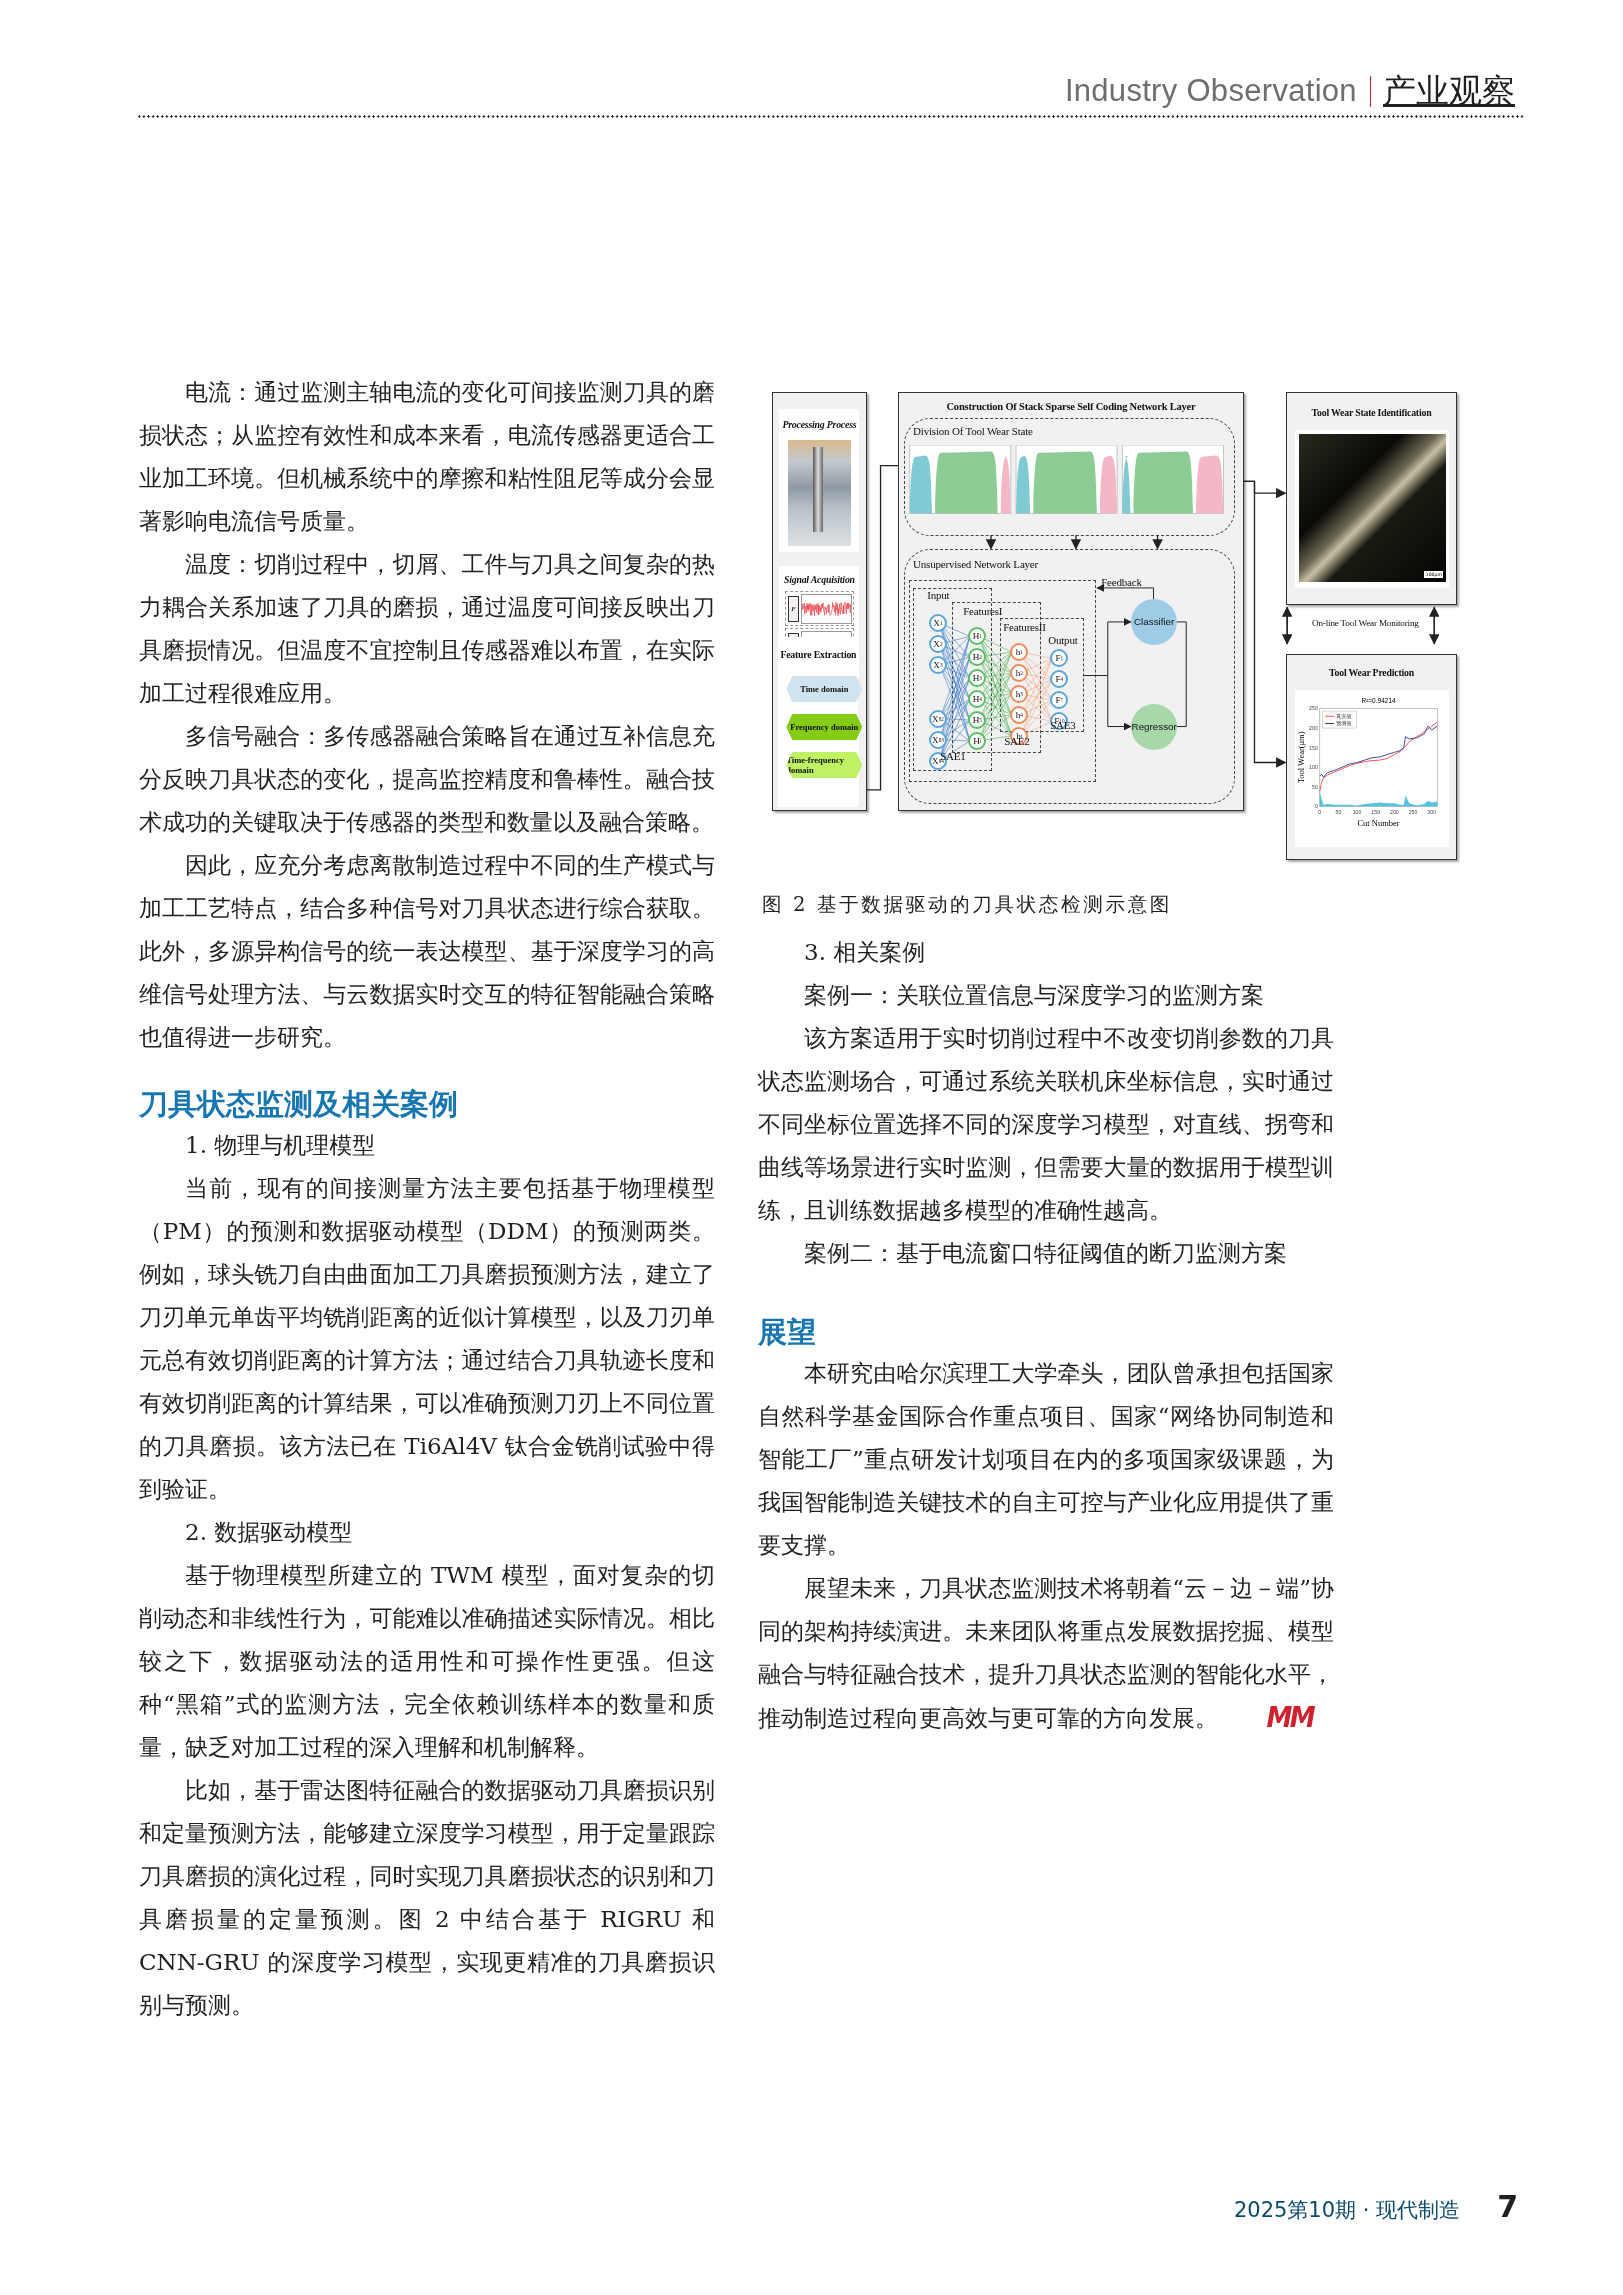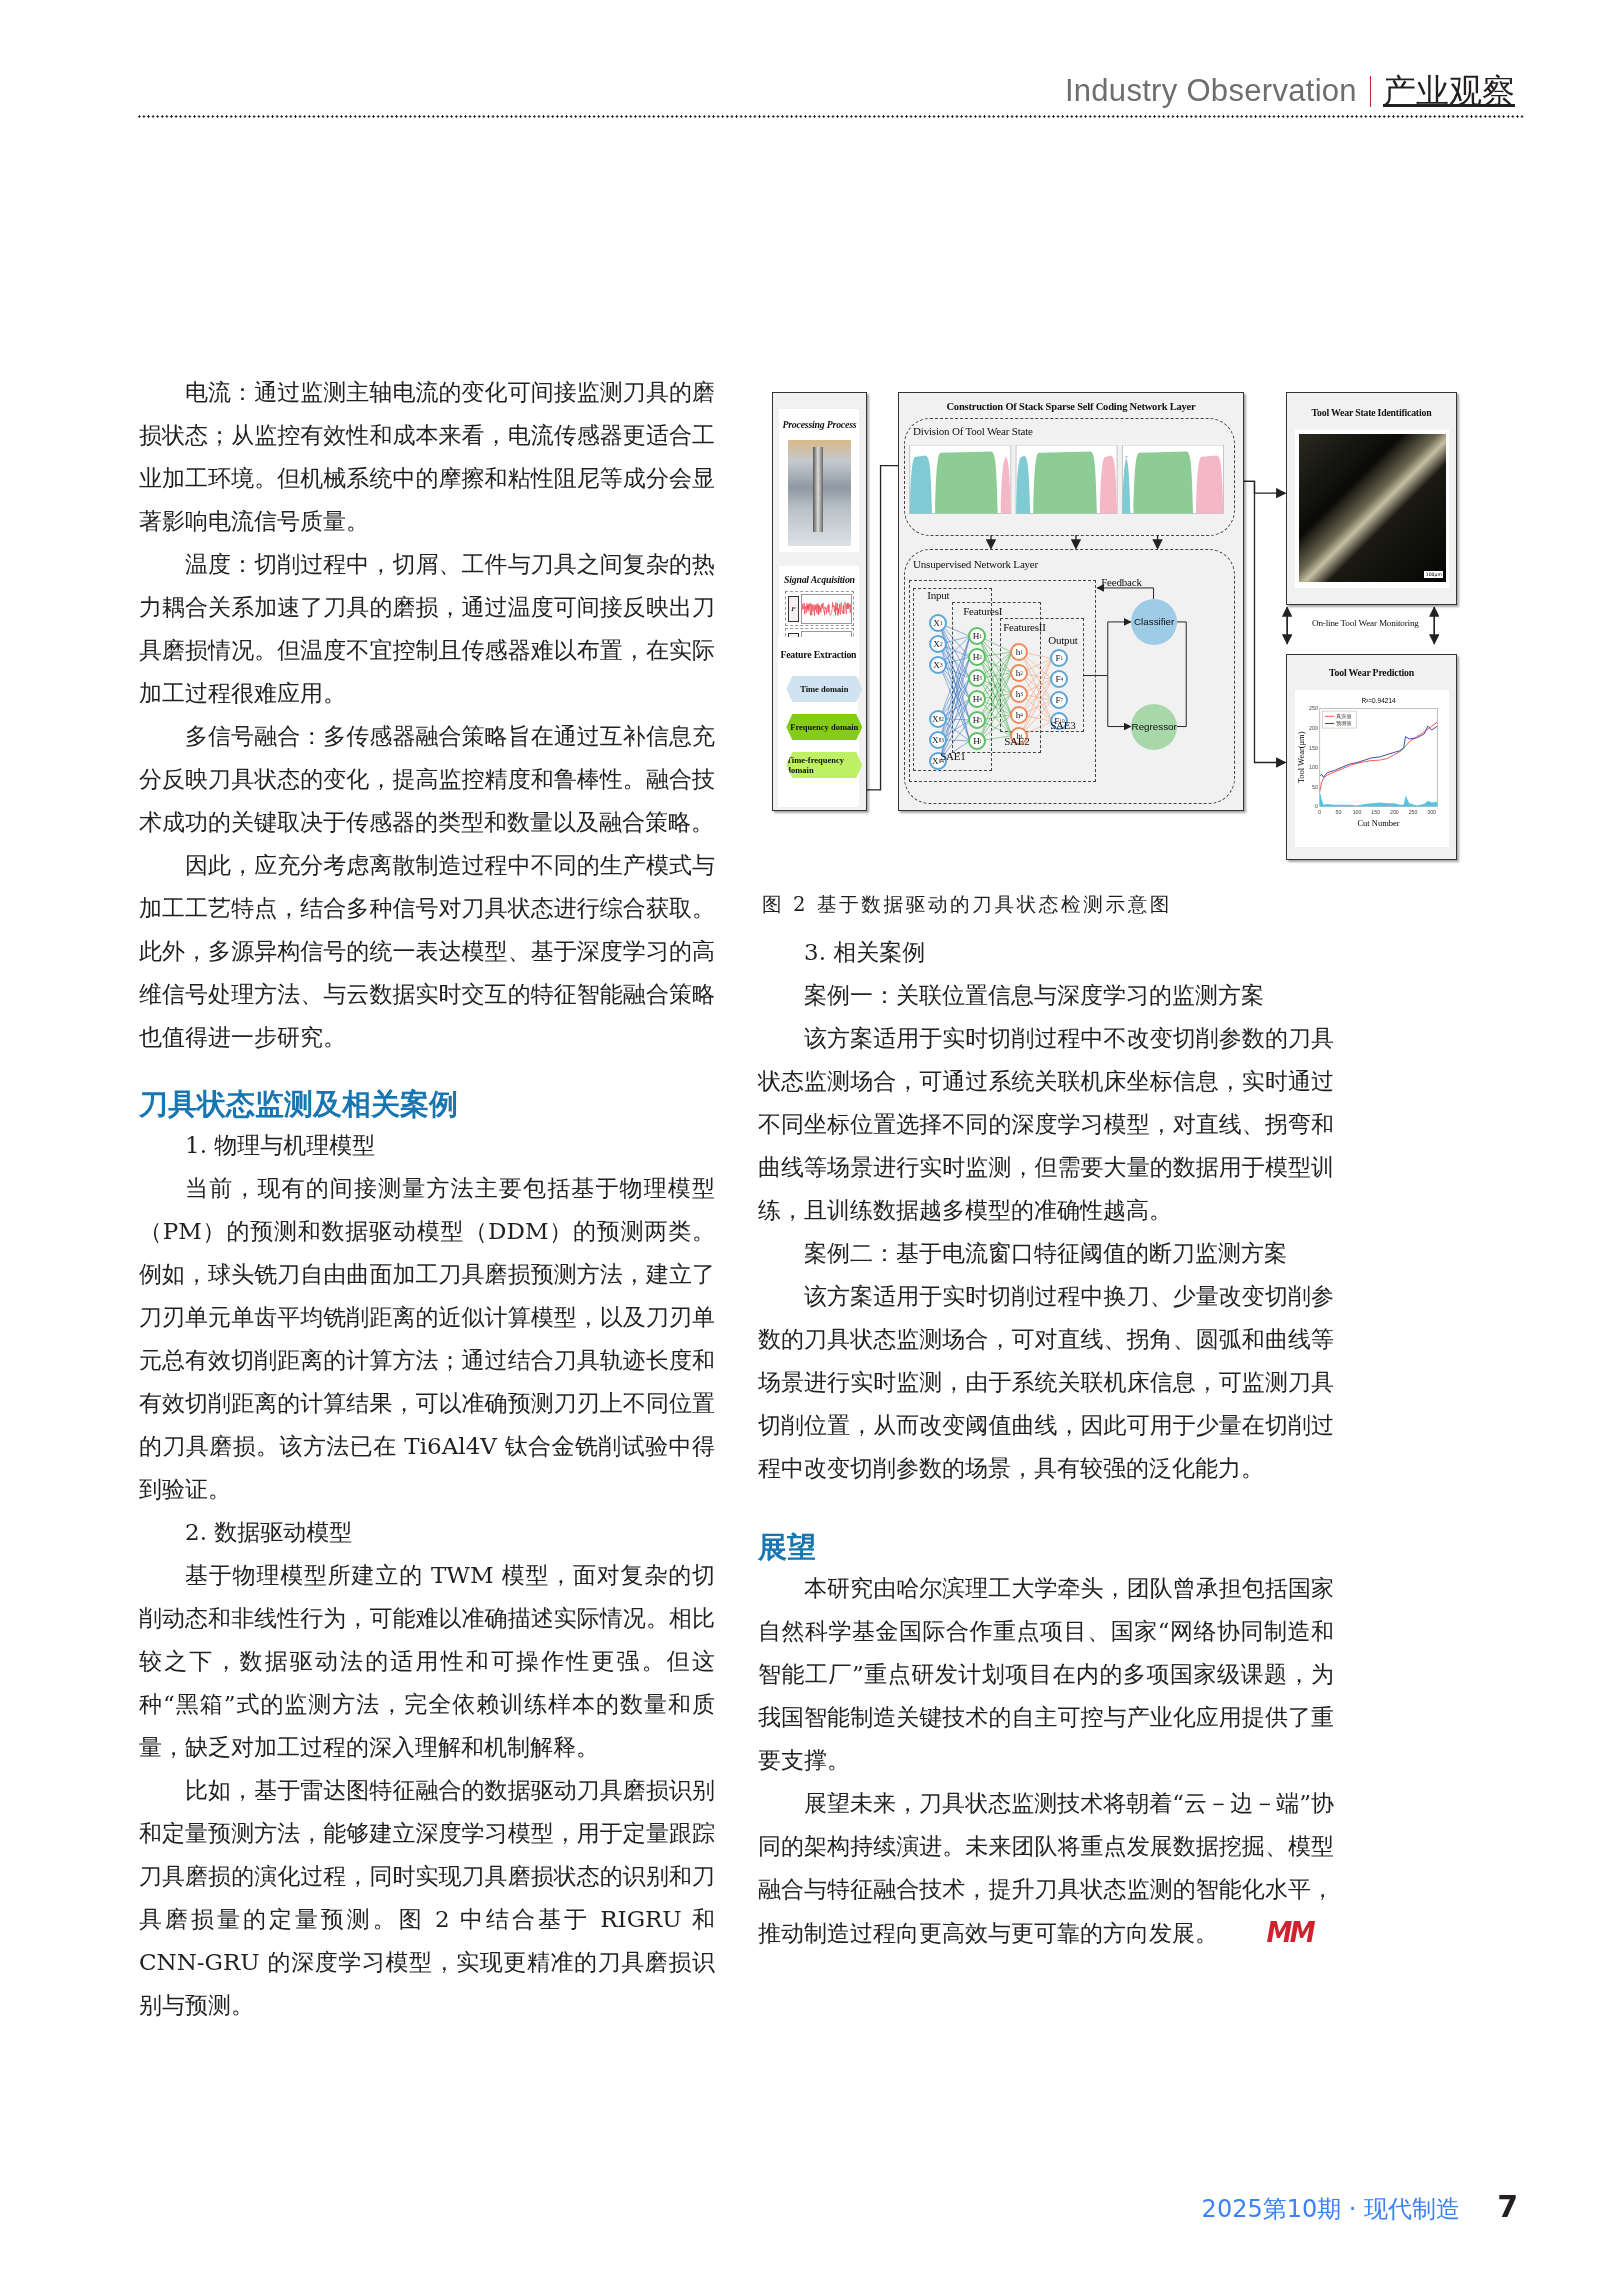--- a/index.html
+++ b/index.html
@@ -408,23 +408,22 @@
     </div>
   </div>
 </div>
 <div class="fig-caption">图 2  基于数据驱动的刀具状态检测示意图</div>
 
 <div class="col col-right">
   <p class="sub-head">3. 相关案例</p>
   <p>案例一：关联位置信息与深度学习的监测方案</p>
   <p>该方案适用于实时切削过程中不改变切削参数的刀具状态监测场合，可通过系统关联机床坐标信息，实时通过不同坐标位置选择不同的深度学习模型，对直线、拐弯和曲线等场景进行实时监测，但需要大量的数据用于模型训练，且训练数据越多模型的准确性越高。</p>
   <p>案例二：基于电流窗口特征阈值的断刀监测方案</p>
-  <p>该方案适用于实时切削过程中换刀、少量改变切削参数的刀具状态监测场合，可对直线、拐角、圆弧和曲线等场景进行实时监测，由于系统关联机床信息，可监测刀具切削位置，从而改变阈值曲线，因此可用于少量在切削过程中改变切削参数的场景，具有较强的泛化能力。</p>
   <h2 class="sec-head" style="margin-top:38px;">展望</h2>
   <p>本研究由哈尔滨理工大学牵头，团队曾承担包括国家自然科学基金国际合作重点项目、国家“网络协同制造和智能工厂”重点研发计划项目在内的多项国家级课题，为我国智能制造关键技术的自主可控与产业化应用提供了重要支撑。</p>
   <p><span>展望未来，刀具状态监测技术将朝着“云－边－端”协同的架构持续演进。未来团队将重点发展数据挖掘、模型融合与特征融合技术，提升刀具状态监测的智能化水平，推动制造过程向更高效与更可靠的方向发展。</span><span class="mm-logo">MM</span></p>
 </div>
 
 <div style="position:absolute;top:2189px;right:105px;display:flex;align-items:baseline;">
-  <span style="font-family:'DejaVu Sans',sans-serif;font-size:24px;color:#3b82f6;">2025第10期 · 现代制造</span>
+  <span style="font-family:'DejaVu Sans',sans-serif;font-size:21px;color:#0c4a6e;">2025第10期 · 现代制造</span>
   <span style="font-family:'DejaVu Sans',sans-serif;font-size:30px;font-weight:bold;color:#231f20;margin-left:37px;">7</span>
 </div>
 
 
 </body></html>

